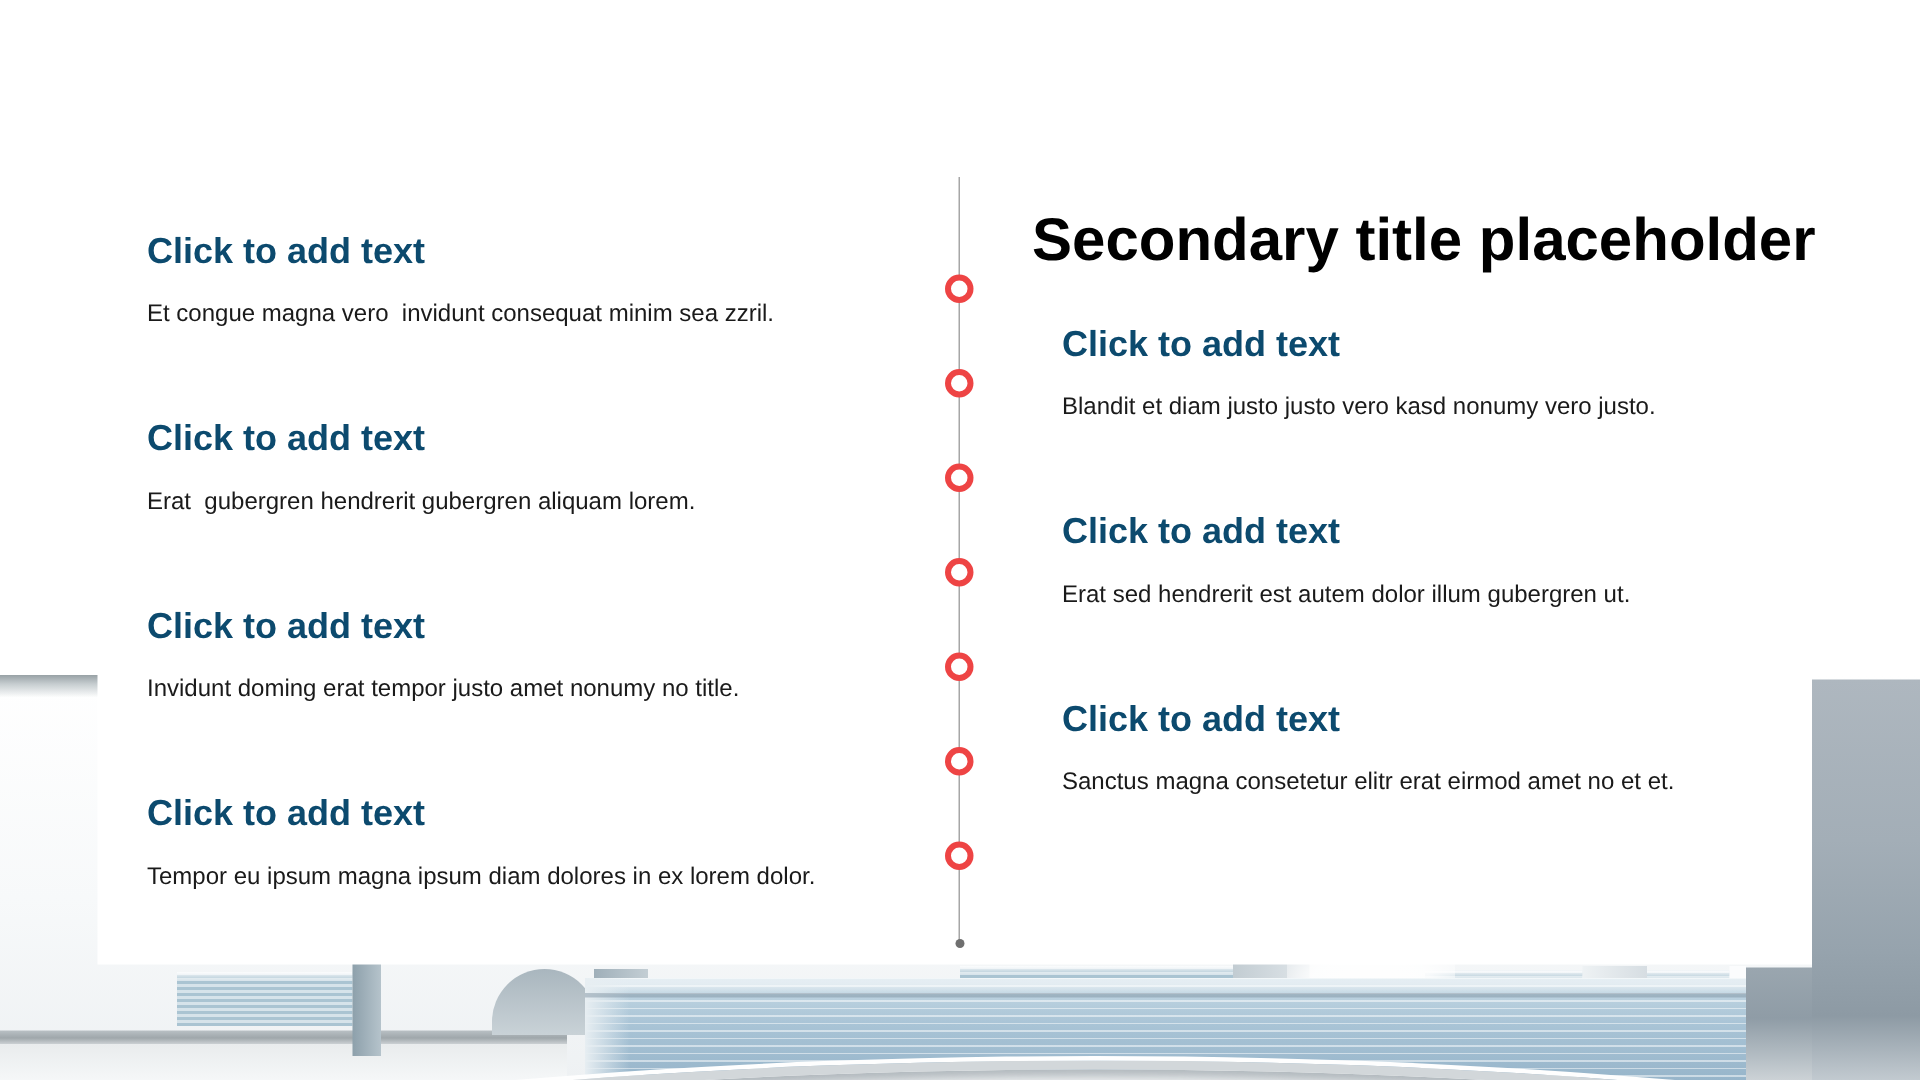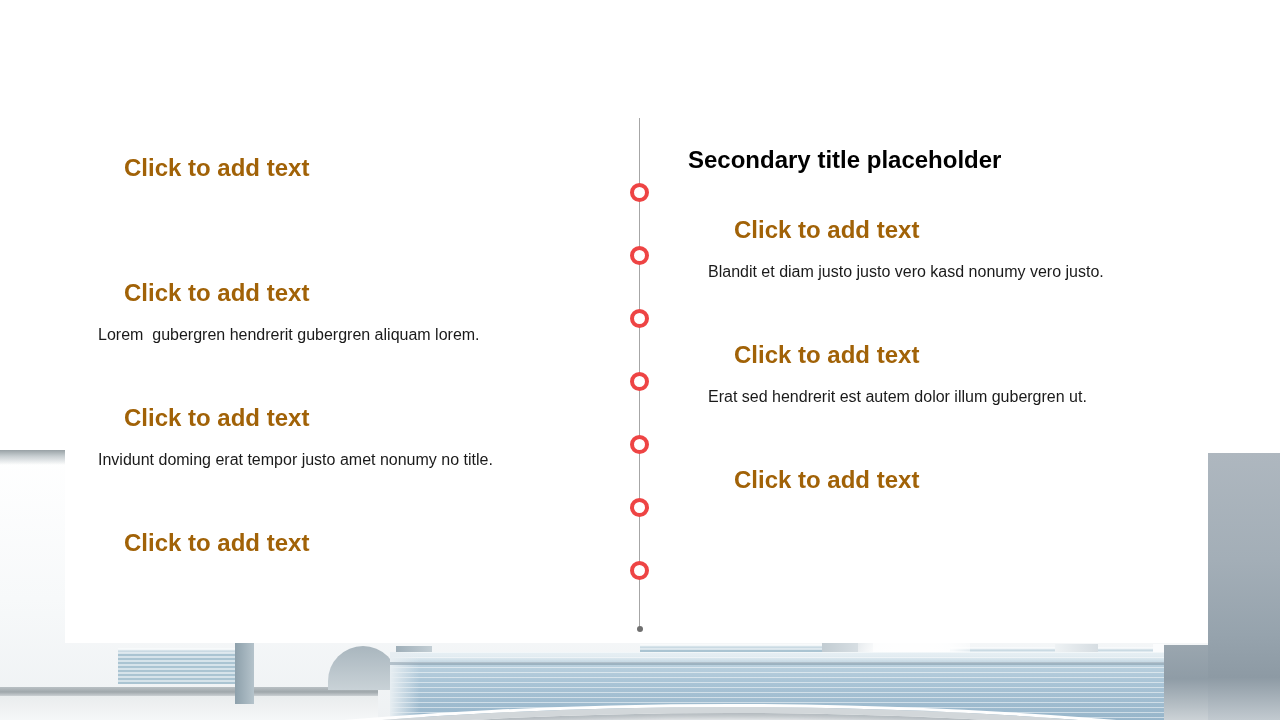--- a/index.html
+++ b/index.html
@@ -55,26 +55,26 @@
   .rfloor{left:1164px;top:195px;width:116px;height:75px;
     background:linear-gradient(180deg,#9aa6af 0%,#8f9ca6 45%,#b7c0c6 82%,#ccd2d6 100%);}
   .rwall{left:1208px;top:3px;width:72px;height:267px;
     background:linear-gradient(180deg,#aeb7bf 0%,var(--wall,#a3aeb7) 40%,#96a3ad 68%,#8d9aa4 84%,#c2cad0 100%);}
 
   
   .panel{left:65px;top:0;width:1143px;height:643px;background:#ffffff;}
 
   
   .section{position:absolute;left:98px;}
-  .section .h{font-size:24px;font-weight:bold;line-height:28px;white-space:pre;color:#a16207;margin-left:26px;}
+  .section .h{font-size:24px;font-weight:bold;line-height:28px;white-space:pre;color:#0c4a6e;}
   .section .b{font-size:16px;line-height:19px;margin-top:18px;white-space:pre;color:#1a1a1a;}
   .ls0{top:154px;} .ls1{top:279px;} .ls2{top:404px;} .ls3{top:529px;}
   .right .section{left:708px;}
   .rs0{top:216px;} .rs1{top:341px;} .rs2{top:466px;}
-  .title{position:absolute;left:688px;top:142px;font-size:24px;font-weight:bold;
+  .title{position:absolute;left:688px;top:142px;font-size:40px;font-weight:bold;
     line-height:36px;white-space:pre;color:#000;}
 
   
   .tl-line{left:639px;top:118px;width:1px;height:511px;background:var(--tl-line,#a6a6a6);}
   .tl-node{position:absolute;left:630px;width:19px;height:19px;border-radius:50%;
     box-sizing:border-box;border:4px solid var(--accent,#ee4444);background:#ffffff;}
   .tl-end{left:637px;top:626px;width:6px;height:6px;border-radius:50%;
     background:var(--end-dot,#6f6f6f);}
 </style>
 </head>
@@ -103,31 +103,33 @@
     <div class="abs poolfloor"></div>
     <div class="abs rfloor"></div>
     <div class="abs rwall"></div>
   </div>
 
   <div class="abs panel"></div>
 
   <div>
     <div class="section ls0">
       <div class="h">Click to add text</div>
+      <div class="b">Et congue magna vero  invidunt consequat minim sea zzril.</div>
     </div>
     <div class="section ls1">
       <div class="h">Click to add text</div>
-      <div class="b">Lorem  gubergren hendrerit gubergren aliquam lorem.</div>
+      <div class="b">Erat  gubergren hendrerit gubergren aliquam lorem.</div>
     </div>
     <div class="section ls2">
       <div class="h">Click to add text</div>
       <div class="b">Invidunt doming erat tempor justo amet nonumy no title.</div>
     </div>
     <div class="section ls3">
       <div class="h">Click to add text</div>
+      <div class="b">Tempor eu ipsum magna ipsum diam dolores in ex lorem dolor.</div>
     </div>
   </div>
 
   <div id="timeline">
     <div class="abs tl-line"></div>
 
     <div class="tl-node" style="top: 182.5px;"></div>
       <div class="tl-node" style="top: 245.5px;"></div>
       <div class="tl-node" style="top: 308.5px;"></div>
       <div class="tl-node" style="top: 371.5px;"></div>
@@ -142,16 +144,17 @@
     <div class="section rs0">
       <div class="h">Click to add text</div>
       <div class="b">Blandit et diam justo justo vero kasd nonumy vero justo.</div>
     </div>
     <div class="section rs1">
       <div class="h">Click to add text</div>
       <div class="b">Erat sed hendrerit est autem dolor illum gubergren ut.</div>
     </div>
     <div class="section rs2">
       <div class="h">Click to add text</div>
+      <div class="b">Sanctus magna consetetur elitr erat eirmod amet no et et.</div>
     </div>
   </div>
 
 </div>
 
 </body></html>

